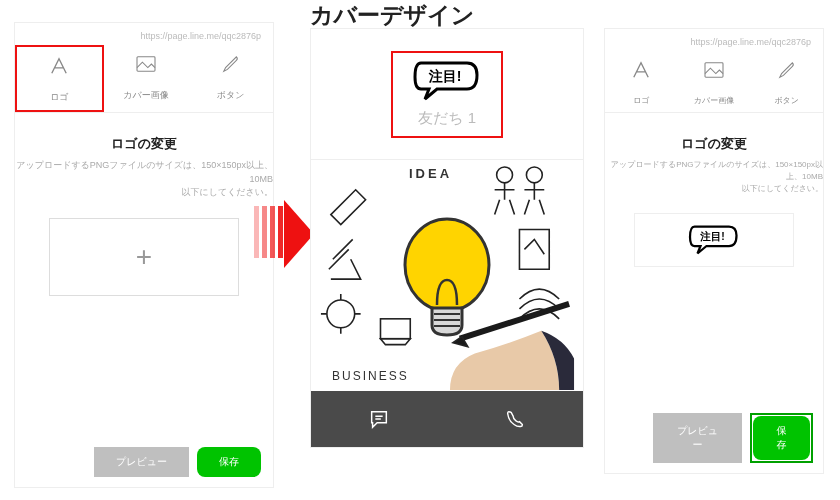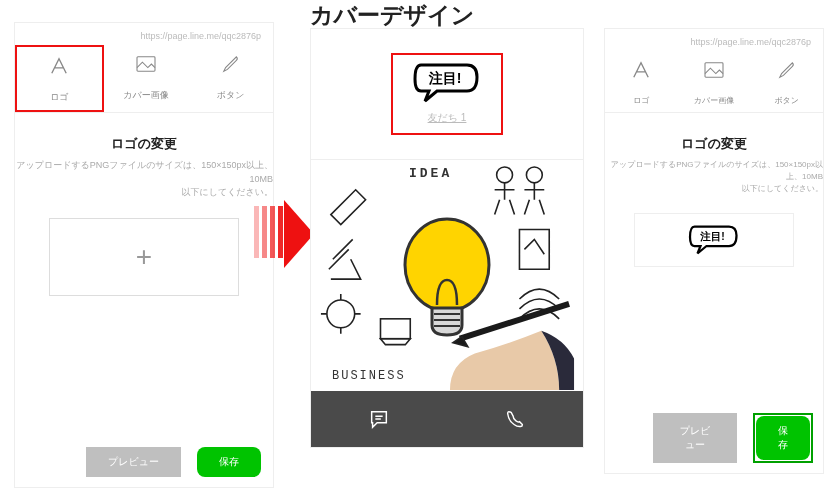--- a/index.html
+++ b/index.html
@@ -8,40 +8,40 @@
   
   .p1 { left: 14px; top: 22px; width: 260px; height: 466px; }
   .url { position: absolute; top: 8px; right: 12px; font-size: 9px; color: #bbb; }
   .tabs { display: flex; border-bottom: 1px solid #eee; }
   .tab { flex: 1; text-align: center; padding: 10px 0 6px; font-size: 9px; color: #888; display: flex; flex-direction: column; align-items: center; gap: 16px; cursor: pointer; }
   .tab svg { width: 22px; height: 18px; }
   .hl-box { border: 2px solid #e11; }
   .section-title { text-align: center; font-size: 13px; font-weight: 700; color: #222; margin-top: 22px; }
   .section-sub { text-align: right; font-size: 9px; color: #aaa; margin-top: 6px; line-height: 1.5; }
   .upload { margin: 18px auto 0; width: 190px; height: 78px; border: 1px solid #ddd; display: flex; align-items: center; justify-content: center; color: #999; font-size: 28px; font-weight: 200; cursor: pointer; }
-  .btnrow { position: absolute; bottom: 10px; right: 12px; display: flex; gap: 16px; margin-left: 48px; }
+  .btnrow { position: absolute; bottom: 10px; right: 12px; display: flex; gap: 8px; margin-left: 48px; }
   .btn { font-size: 10px; padding: 8px 22px; border: none; cursor: pointer; }
   .btn-prev { background: #bfbfbf; color: #fff; }
   .btn-save { background: #00c300; color: #fff; border-radius: 8px; }
   
   .arrow { position: absolute; left: 254px; top: 200px; }
   .arrow-bars { display: inline-block; vertical-align: middle; }
   .arrow-bars span { display: inline-block; width: 5px; height: 52px; background: #e11; margin-right: 3px; }
   .arrow-bars span:nth-child(1){opacity:.3}.arrow-bars span:nth-child(2){opacity:.5}.arrow-bars span:nth-child(3){opacity:.7}.arrow-bars span:nth-child(4){opacity:.9}
   .arrow-head { display: inline-block; width: 0; height: 0; border-top: 34px solid transparent; border-bottom: 34px solid transparent; border-left: 30px solid #e11; vertical-align: middle; margin-left: -2px; }
   
   .title2 { position: absolute; left: 310px; top: 0; font-size: 23px; font-weight: 700; color: #222; }
   .preview { position: absolute; left: 310px; top: 28px; width: 274px; height: 420px; border: 1px solid #eee; }
   .preview-head { height: 130px; display:flex; flex-direction:column; align-items:center; justify-content:center; gap:6px; }
   .logo-bubble { width: 72px; height: 44px; }
-  .friend { font-size: 10px; color: #bbb; text-decoration: underline; }
+  .friend { font-size: 15px; color: #bbb; }
   .preview-head .hl { border:2px solid #e11; padding: 6px 18px 8px; display:flex; flex-direction:column; align-items:center; gap:6px;}
   .preview-img { height: 232px; background: #fff; position: relative; overflow: hidden; border-top:1px solid #eee; }
   .bulb { position:absolute; left:50%; top:54%; transform:translate(-50%,-50%); }
-  .doodle { position:absolute; font-size:10px; color:#333; font-family: Liberation Mono, monospace; }
+  .doodle { position:absolute; font-size:10px; color:#333; font-family: Liberation Sans, sans-serif; }
   .action-bar { height: 56px; background: #4a4a4a; display: flex; }
   .action-bar div { flex:1; display:flex; align-items:center; justify-content:center; }
   .action-bar svg { width:22px; height:22px; stroke:#fff; fill:none; stroke-width:1.6; }
   
   .p2 { left: 604px; top: 28px; width: 220px; height: 446px; }
   .p2 .tabs .tab { font-size:8px; }
   .p2 .upload { width: 160px; height: 54px; border:1px solid #eee; }
   .p2 .btnrow { bottom: 10px; right: 10px; }
   .save-hl { border:2px solid #00a000; padding:1px; display:inline-block; }
 </style>

